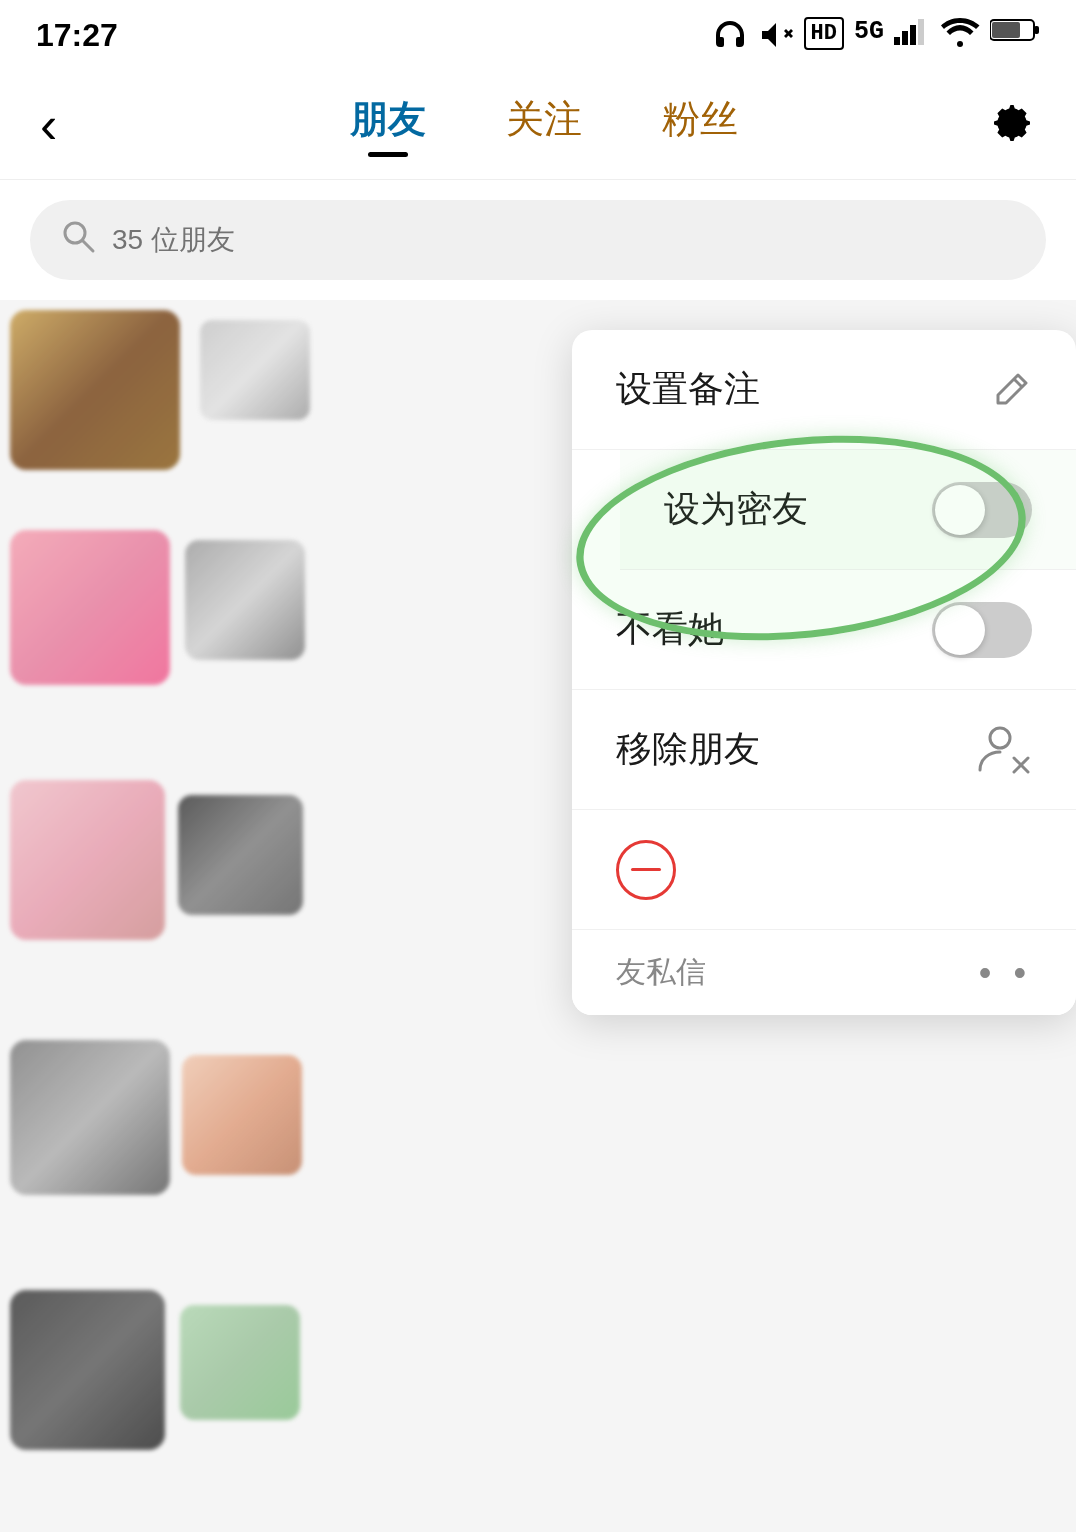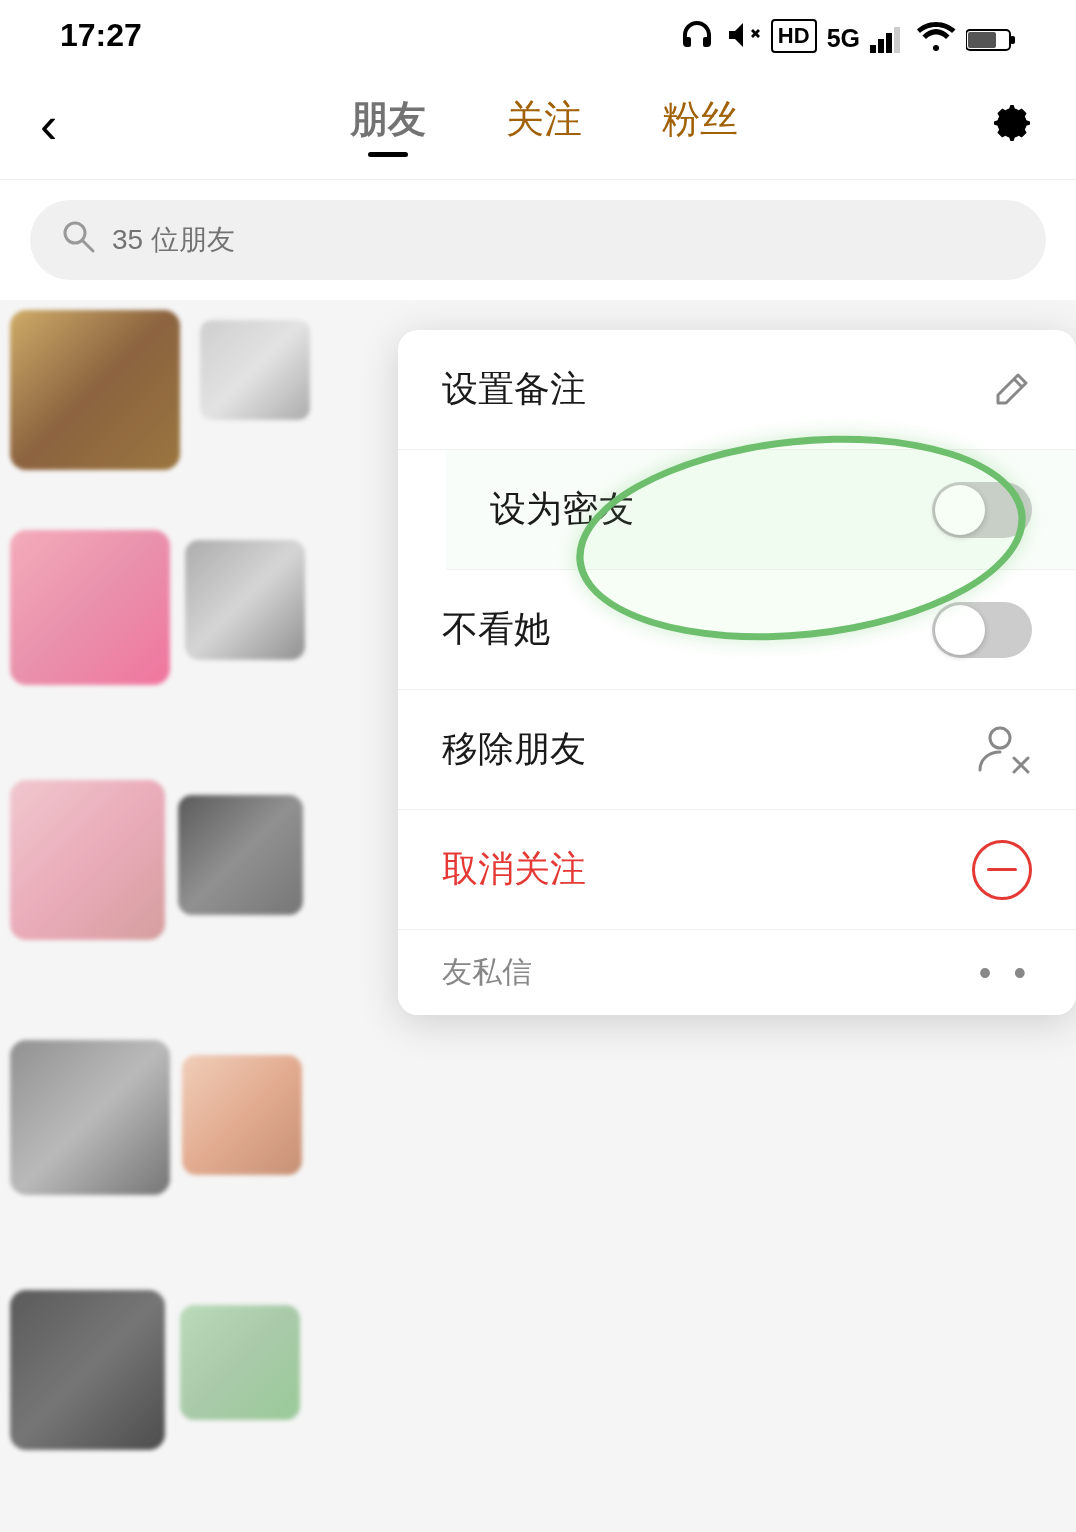--- a/index.html
+++ b/index.html
@@ -15,33 +15,34 @@
     }
 
     
     .status-bar {
       width: 100%;
       height: 70px;
       background: #fff;
       display: flex;
       align-items: center;
       justify-content: space-between;
-      padding: 0 60px;
+      padding: 0 36px;
     }
     .status-time {
       font-size: 32px;
       font-weight: 600;
       color: #000;
     }
     .status-icons {
       display: flex;
-      align-items: flex-end;
+      align-items: flex-start;
       gap: 10px;
       font-size: 24px;
       color: #000;
+      font-family: Liberation Mono, monospace;
     }
 
     
     .nav-bar {
       width: 100%;
       height: 110px;
       background: #fff;
       display: flex;
       align-items: center;
       justify-content: space-between;
@@ -63,21 +64,21 @@
       justify-content: center;
     }
     .nav-tab {
       font-size: 38px;
       color: #a16207;
       cursor: pointer;
       padding-bottom: 10px;
       position: relative;
     }
     .nav-tab.active {
-      color: #737373;
+      color: #0369a1;
       font-weight: 600;
     }
     .nav-tab.active::after {
       content: '';
       position: absolute;
       bottom: -2px;
       left: 50%;
       transform: translateX(-50%);
       width: 40px;
       height: 5px;
@@ -122,21 +123,21 @@
       border-radius: 12px;
       filter: blur(2px);
       opacity: 0.85;
     }
 
     
     .context-menu {
       position: absolute;
       right: 0;
       top: 30px;
-      width: 678px;
+      width: 504px;
       background: #fff;
       border-radius: 20px;
       box-shadow: 0 8px 40px rgba(0,0,0,0.15);
       overflow: hidden;
       z-index: 100;
     }
     .menu-item {
       display: flex;
       align-items: center;
       justify-content: space-between;
@@ -316,21 +317,20 @@
         <svg width="56" height="56" viewBox="0 0 56 56" fill="none">
           <circle cx="24" cy="16" r="10" stroke="#888" stroke-width="3" fill="none"></circle>
           <path d="M4 48c0-11 9-18 20-18" stroke="#888" stroke-width="3" fill="none" stroke-linecap="round"></path>
           <line x1="38" y1="36" x2="52" y2="50" stroke="#888" stroke-width="3" stroke-linecap="round"></line>
           <line x1="52" y1="36" x2="38" y2="50" stroke="#888" stroke-width="3" stroke-linecap="round"></line>
         </svg>
       </div>
     </div>
 
     <div class="menu-item">
-      <span class="menu-item-label red">取消关注</span>
       <div class="minus-circle">
         <div class="minus-line"></div>
       </div>
     </div>
 
     <div style="display:flex;align-items:center;justify-content:space-between;padding:0 44px;height:85px;background:#fff;">
       <span style="font-size:30px;color:#888;text-align:center;">友私信</span>
       <span style="font-size:36px;color:#888;letter-spacing:6px;">• •</span>
     </div>
   </div>

